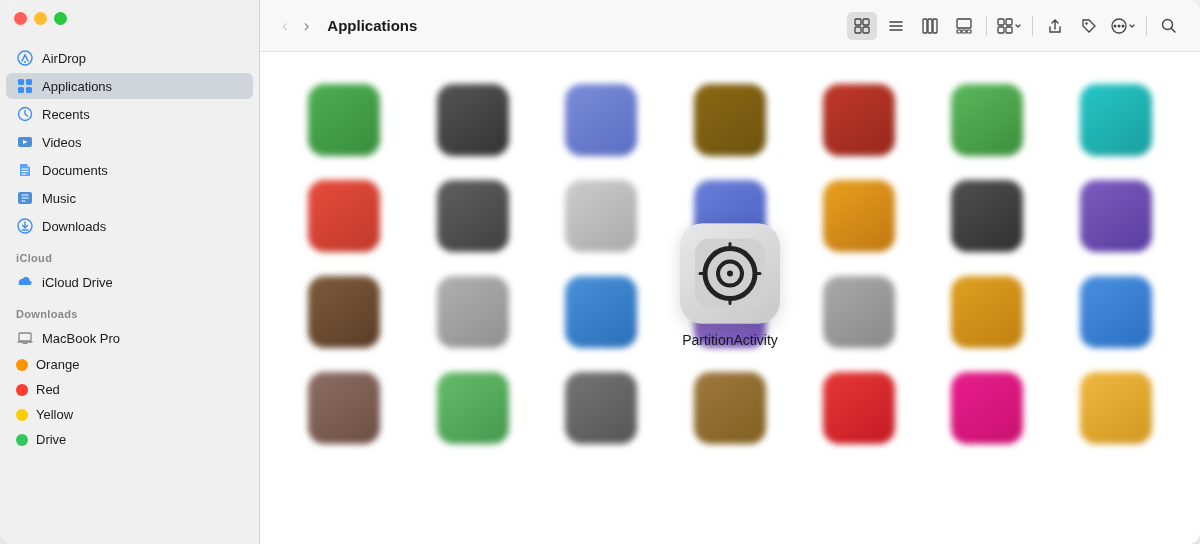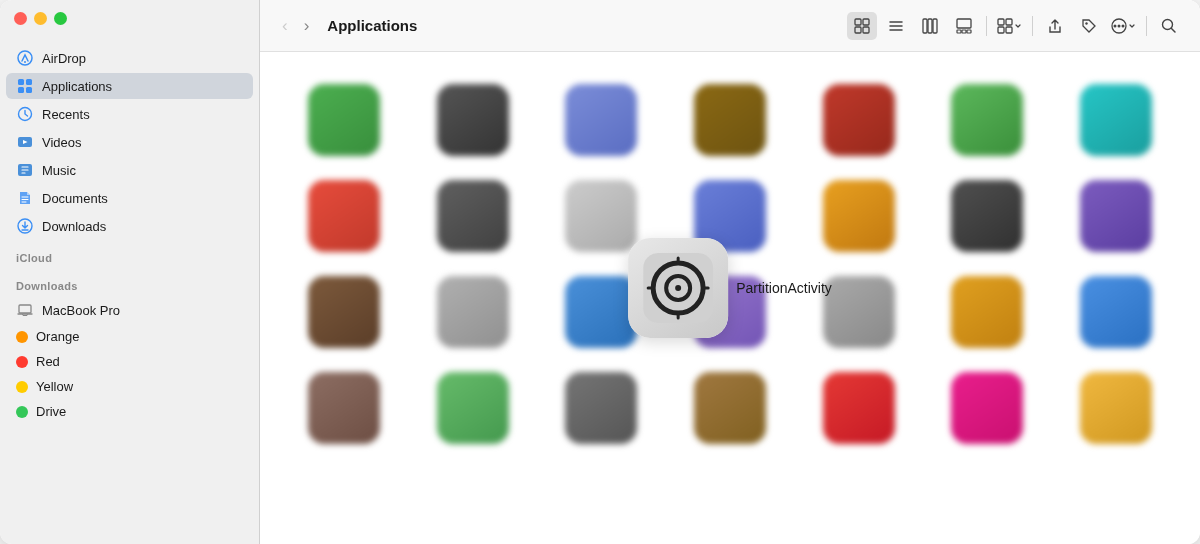--- a/index.html
+++ b/index.html
@@ -191,21 +191,21 @@
       gap: 6px;
     }
 
     
     .focused-app {
       position: absolute;
       top: 50%;
       left: 50%;
       transform: translate(-50%, -60%);
       display: flex;
-      flex-direction: row;
+      flex-direction: column;
       align-items: center;
       gap: 8px;
       z-index: 10;
     }
 
     .focused-app-icon {
       width: 100px;
       height: 100px;
       border-radius: 22px;
       background: #f0f0f0;
@@ -299,53 +299,61 @@
         <rect x="1" y="3" width="14" height="10" rx="2" fill="#4a90d9"></rect>
         <path d="M6 6 L10.5 8 L6 10 Z" fill="white"></path>
       </svg>
     </div>
     <span class="sidebar-item-label">Videos</span>
   </div>
 
   <div class="sidebar-item">
     <div class="sidebar-item-icon">
       <svg width="16" height="16" viewBox="0 0 16 16" fill="none">
+        <path d="M3 2 L10 2 L13 5 L13 14 L3 14 Z" fill="#3b8ff5" opacity="0.8"></path>
+        <path d="M10 2 L10 5 L13 5" fill="white" opacity="0.5"></path>
+        <path d="M5 7 L11 7 M5 9.5 L11 9.5 M5 12 L9 12" stroke="white" stroke-width="1" stroke-linecap="round"></path>
+      </svg>
+    </div>
+    <span class="sidebar-item-label">Documents</span>
+  </div>
+
+  <div class="sidebar-item">
+    <div class="sidebar-item-icon">
+      <svg width="16" height="16" viewBox="0 0 16 16" fill="none">
         <rect x="1" y="2" width="14" height="12" rx="2" fill="#4a90d9"></rect>
         <path d="M5 5 L11 5" stroke="white" stroke-width="1.2" stroke-linecap="round"></path>
         <path d="M5 8 L11 8" stroke="white" stroke-width="1.2" stroke-linecap="round"></path>
         <path d="M5 11 L8 11" stroke="white" stroke-width="1.2" stroke-linecap="round"></path>
       </svg>
     </div>
     <span class="sidebar-item-label">Music</span>
   </div>
 
-  <div class="sidebar-item">
-    <div class="sidebar-item-icon">
-      <svg width="16" height="16" viewBox="0 0 16 16" fill="none">
-        <path d="M3 2 L10 2 L13 5 L13 14 L3 14 Z" fill="#3b8ff5" opacity="0.8"></path>
-        <path d="M10 2 L10 5 L13 5" fill="white" opacity="0.5"></path>
-        <path d="M5 7 L11 7 M5 9.5 L11 9.5 M5 12 L9 12" stroke="white" stroke-width="1" stroke-linecap="round"></path>
-      </svg>
-    </div>
-    <span class="sidebar-item-label">Documents</span>
-  </div>
-
 
   <div class="sidebar-item">
     <div class="sidebar-item-icon">
       <svg width="16" height="16" viewBox="0 0 16 16" fill="none">
         <circle cx="8" cy="8" r="7" stroke="#3b8ff5" stroke-width="1.4" fill="none"></circle>
         <path d="M8 4 L8 10 M5.5 7.5 L8 10 L10.5 7.5" stroke="#3b8ff5" stroke-width="1.4" stroke-linecap="round" stroke-linejoin="round" fill="none"></path>
         <path d="M5 12 L11 12" stroke="#3b8ff5" stroke-width="1.4" stroke-linecap="round"></path>
       </svg>
     </div>
     <span class="sidebar-item-label">Downloads</span>
   </div>
 
   <div class="sidebar-section-label">iCloud</div>
+  <div class="sidebar-item">
+    <div class="sidebar-item-icon">
+      <svg width="16" height="16" viewBox="0 0 16 16" fill="none">
+        <path d="M3 11 C1.5 11 1 9.5 2 8.5 C1.5 6 3.5 4.5 5.5 5 C6.2 3.5 7.5 3 9 3 C11 3 12.5 4.5 12.5 6.5 C14 6.8 15 8 14.5 9.5 C14 11 13 11 12 11 Z" fill="#3b8ff5"></path>
+      </svg>
+    </div>
+    <span class="sidebar-item-label">iCloud Drive</span>
+  </div>
 
   <div class="sidebar-section-label">Downloads</div>
   <div class="sidebar-item">
     <div class="sidebar-item-icon">
       <svg width="16" height="16" viewBox="0 0 16 16" fill="none">
         <rect x="2" y="3" width="12" height="8" rx="1" stroke="#888" stroke-width="1.3" fill="none"></rect>
         <path d="M1 12 L15 12" stroke="#888" stroke-width="1.3" stroke-linecap="round"></path>
         <path d="M5.5 12 L6 13.5 L10 13.5 L10.5 12" stroke="#888" stroke-width="1" fill="none"></path>
       </svg>
     </div>

